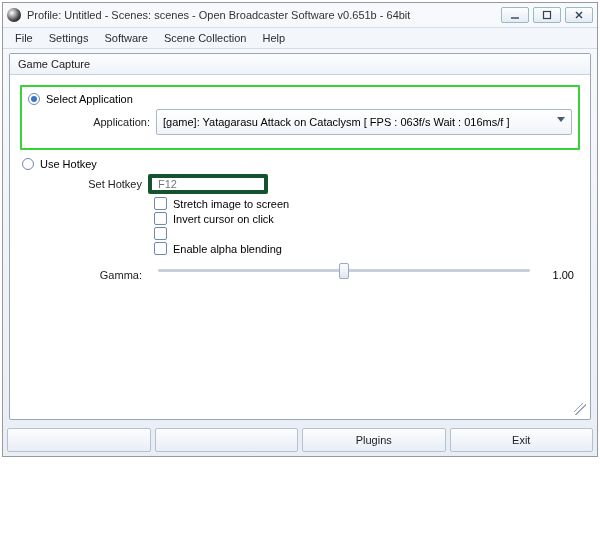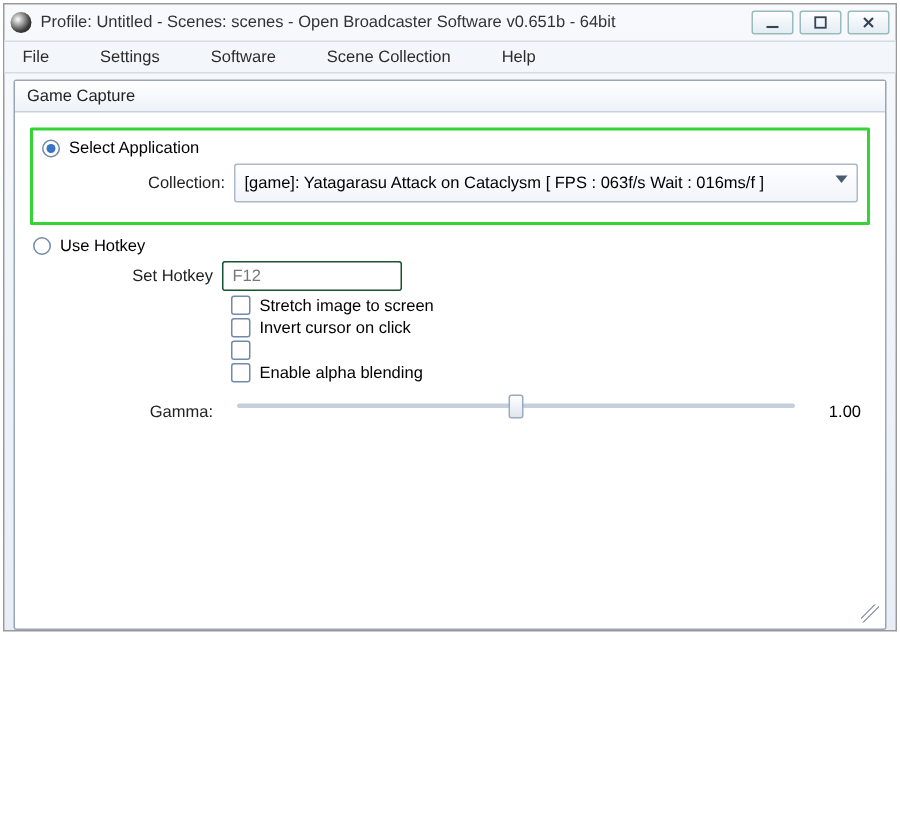--- a/index.html
+++ b/index.html
@@ -12,37 +12,37 @@
   .outer-icon { width:14px; height:14px; border-radius:50%;
     background: radial-gradient(circle at 35% 35%, #fff, #444 60%, #000);
     margin-right:6px; flex:0 0 auto; }
   .outer-title { flex:1 1 auto; white-space:nowrap; overflow:hidden; text-overflow:ellipsis; color:#333; }
   .win-controls { display:flex; gap:4px; }
   .win-btn { width:28px; height:16px; border:1px solid #9bb; border-radius:2px;
     background:linear-gradient(#fefefe,#e3ecf4); display:flex; align-items:center; justify-content:center;
     color:#344; font-size:10px; line-height:1; }
   .win-btn svg { display:block; }
 
-  .menubar { display:flex; gap:18px; padding: 2px 4px; background:#f3f6fb; border-top:1px solid #d4dce8; border-bottom:1px solid #d4dce8; }
+  .menubar { display:flex; gap:0; padding: 2px 4px; background:#f3f6fb; border-top:1px solid #d4dce8; border-bottom:1px solid #d4dce8; }
   .menubar span { padding: 2px 8px; color:#2c2c2c; border-radius:2px; }
 
   
   .dialog { margin: 4px 6px 0 6px; border:1px solid #9aa6b6; background:#fff; border-radius:2px; }
   .dialog-title { background:linear-gradient(#fdfefe,#eef3f9); padding:4px 8px; border-bottom:1px solid #c7d1df; color:#222; }
   .dialog-body { padding: 10px 10px 4px 10px; position:relative; height: 344px; }
 
   .highlight-box { border:2px solid #36d336; padding:6px 6px 10px 6px; border-radius:1px; margin-bottom:8px; }
   .radio-row { display:flex; align-items:center; gap:6px; margin-bottom:4px; }
   .radio { width:12px; height:12px; border:1px solid #6f8aaa; border-radius:50%; display:inline-flex; align-items:center; justify-content:center; background:#fff; }
   .radio.checked::after { content:""; width:6px; height:6px; border-radius:50%; background:#3a74c4; }
   .row { display:flex; align-items:center; margin:3px 0; }
   .label-right { width:128px; text-align:right; padding-right:6px; color:#222; }
   .combobox { flex:1 1 auto; height:20px; border:1px solid #abb8c9; border-radius:2px; background:linear-gradient(#fff,#f1f4f9); display:flex; align-items:center; padding:12px 6px; position:relative; }
   .combobox::after { content:""; position:absolute; right:6px; top:7px; width:0;height:0;border-left:4px solid transparent;border-right:4px solid transparent;border-top:5px solid #4a5a72; }
-  .textfield { width:120px; height:20px; border:1px solid #14532d; border-radius:2px; background:#fff; padding:0 6px; color:#777; display:flex; align-items:center; }
+  .textfield { width:120px; height:20px; border:4px solid #14532d; border-radius:2px; background:#fff; padding:0 6px; color:#777; display:flex; align-items:center; }
 
   .checkbox { width:13px; height:13px; border:1px solid #6f8aaa; border-radius:2px; background:#fff; display:inline-flex; align-items:center; justify-content:center; margin-right:6px; }
   .checkbox.checked::after { content:"✓"; font-size:10px; color:#2b5ea5; font-weight:bold; line-height:1; }
   .checkbox.disabled { border-color:#c3c9d1; }
   .check-label.disabled { color:#9aa1ab; }
   .check-row { display:flex; align-items:center; margin:2px 0 2px 134px; }
 
   .slider-row { display:flex; align-items:flex-start; margin-top:14px; }
   .slider-track { flex:1 1 auto; height:3px; background:#c6cfdb; border-radius:2px; position:relative; margin:0 10px; }
   .slider-thumb { position:absolute; top:-6px; left:50%; transform:translateX(-50%); width:10px; height:16px; background:linear-gradient(#fefefe,#dfe6ef); border:1px solid #9aaac0; border-radius:2px; }
@@ -96,21 +96,21 @@
     <div class="dialog">
       <div class="dialog-title">Game Capture</div>
       <div class="dialog-body">
 
         <div class="highlight-box">
           <div class="radio-row">
             <span class="radio checked"></span>
             <span>Select Application</span>
           </div>
           <div class="row">
-            <span class="label-right">Collection:</span>
+            <span class="label-right">Application:</span>
             <div class="combobox">
               <span>[game]: Yatagarasu Attack on Cataclysm [ FPS : 063f/s Wait : 016ms/f ]</span>
             </div>
           </div>
         </div>
 
         <div class="radio-row" style="margin-left:2px;">
           <span class="radio"></span>
           <span>Use Hotkey</span>
         </div>
@@ -143,15 +143,25 @@
           <div class="slider-track">
             <div class="slider-thumb"></div>
           </div>
           <span class="slider-value">1.00</span>
         </div>
 
         <div class="resize-grip"></div>
       </div>
     </div>
 
+    <div class="bottom-row">
+      <div class="bottom-cell"></div>
+      <div class="bottom-cell"></div>
+      <div class="bottom-cell">
+          <span>Plugins</span>
+        </div>
+      <div class="bottom-cell">
+          <span>Exit</span>
+        </div>
+    </div>
 
   </div>
 </div>
 
 </body></html>

